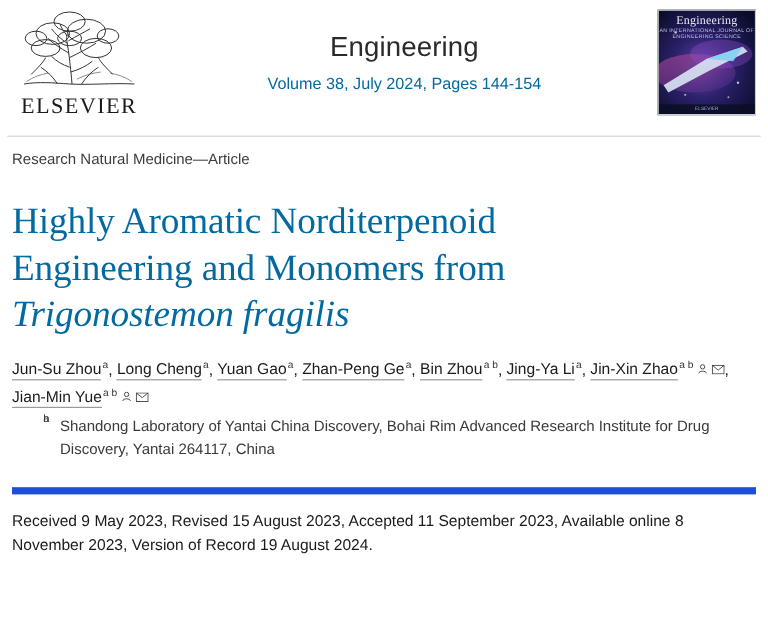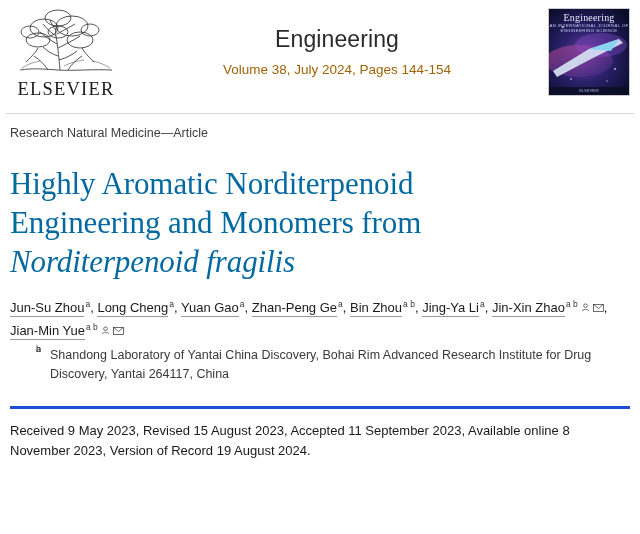--- a/index.html
+++ b/index.html
@@ -56,21 +56,21 @@
   }
   .journal-title {
     font-size: 23px;
     color: #2a2a2a;
     font-weight: 400;
     letter-spacing: 0.1px;
   }
   .journal-meta {
     margin-top: 9px;
     font-size: 13.5px;
-    color: #a16207;
+    color: #0369a1;
     text-align: center;
   }
   .cover-wrap {
     flex: 0 0 auto;
     width: 86px;
     margin-right: 6px;
     padding-top: 2px;
   }
   .cover {
     position: relative;
@@ -191,21 +191,21 @@
     font-size: 9px;
     color: #3a3a3a;
   }
 
   .history {
     font-size: 13px;
     line-height: 1.55;
     color: #1a1a1a;
     margin-top: 22px;
     padding-top: 12px;
-    border-top: 3px solid #1d4ed8;
+    border-top: 6px solid #1d4ed8;
   }
 </style>
 </head>
 <body>
 
 <div class="page">
 
   <div class="header">
 
     <div class="elsevier-logo">
@@ -282,21 +282,21 @@
     <div class="header-rule"></div>
   </div>
 
   <div class="content">
 
     <div class="article-type">Research Natural Medicine—Article</div>
 
     <h1 class="title">
       <span>Highly Aromatic Norditerpenoid</span><br>
       <span>Engineering and Monomers from</span><br>
-      <span class="italic">Norditerpenoid fragilis</span>
+      <span class="italic">Trigonostemon fragilis</span>
     </h1>
 
     <div class="authors">
       <span class="author"><span class="author-name">Jun-Su Zhou</span><span class="sup">a</span></span><span>, </span><span class="author"><span class="author-name">Long Cheng</span><span class="sup">a</span></span><span>, </span><span class="author"><span class="author-name">Yuan Gao</span><span class="sup">a</span></span><span>, </span><span class="author"><span class="author-name">Zhan-Peng Ge</span><span class="sup">a</span></span><span>, </span><span class="author"><span class="author-name">Bin Zhou</span><span class="sup">a b</span></span><span>, </span><span class="author"><span class="author-name">Jing-Ya Li</span><span class="sup">a</span></span><span>, </span><span class="author"><span class="author-name">Jin-Xin Zhao</span><span class="sup">a b</span><span class="mini-icon"><svg width="9" height="9" viewBox="0 0 10 10">
               <circle cx="5" cy="3" r="2" fill="none" stroke="#333" stroke-width="0.8"></circle>
               <path d="M1.5 9 C1.5 6.4 8.5 6.4 8.5 9" fill="none" stroke="#333" stroke-width="0.8"></path>
             </svg></span><span class="mini-icon"><svg width="11" height="8" viewBox="0 0 12 9">
               <rect x="0.5" y="0.5" width="11" height="8" fill="none" stroke="#333" stroke-width="0.8"></rect>
               <path d="M0.5 0.5 L6 5 L11.5 0.5" fill="none" stroke="#333" stroke-width="0.8"></path>
             </svg></span></span><span>, </span><span class="author"><span class="author-name">Jian-Min Yue</span><span class="sup">a b</span><span class="mini-icon"><svg width="9" height="9" viewBox="0 0 10 10">

